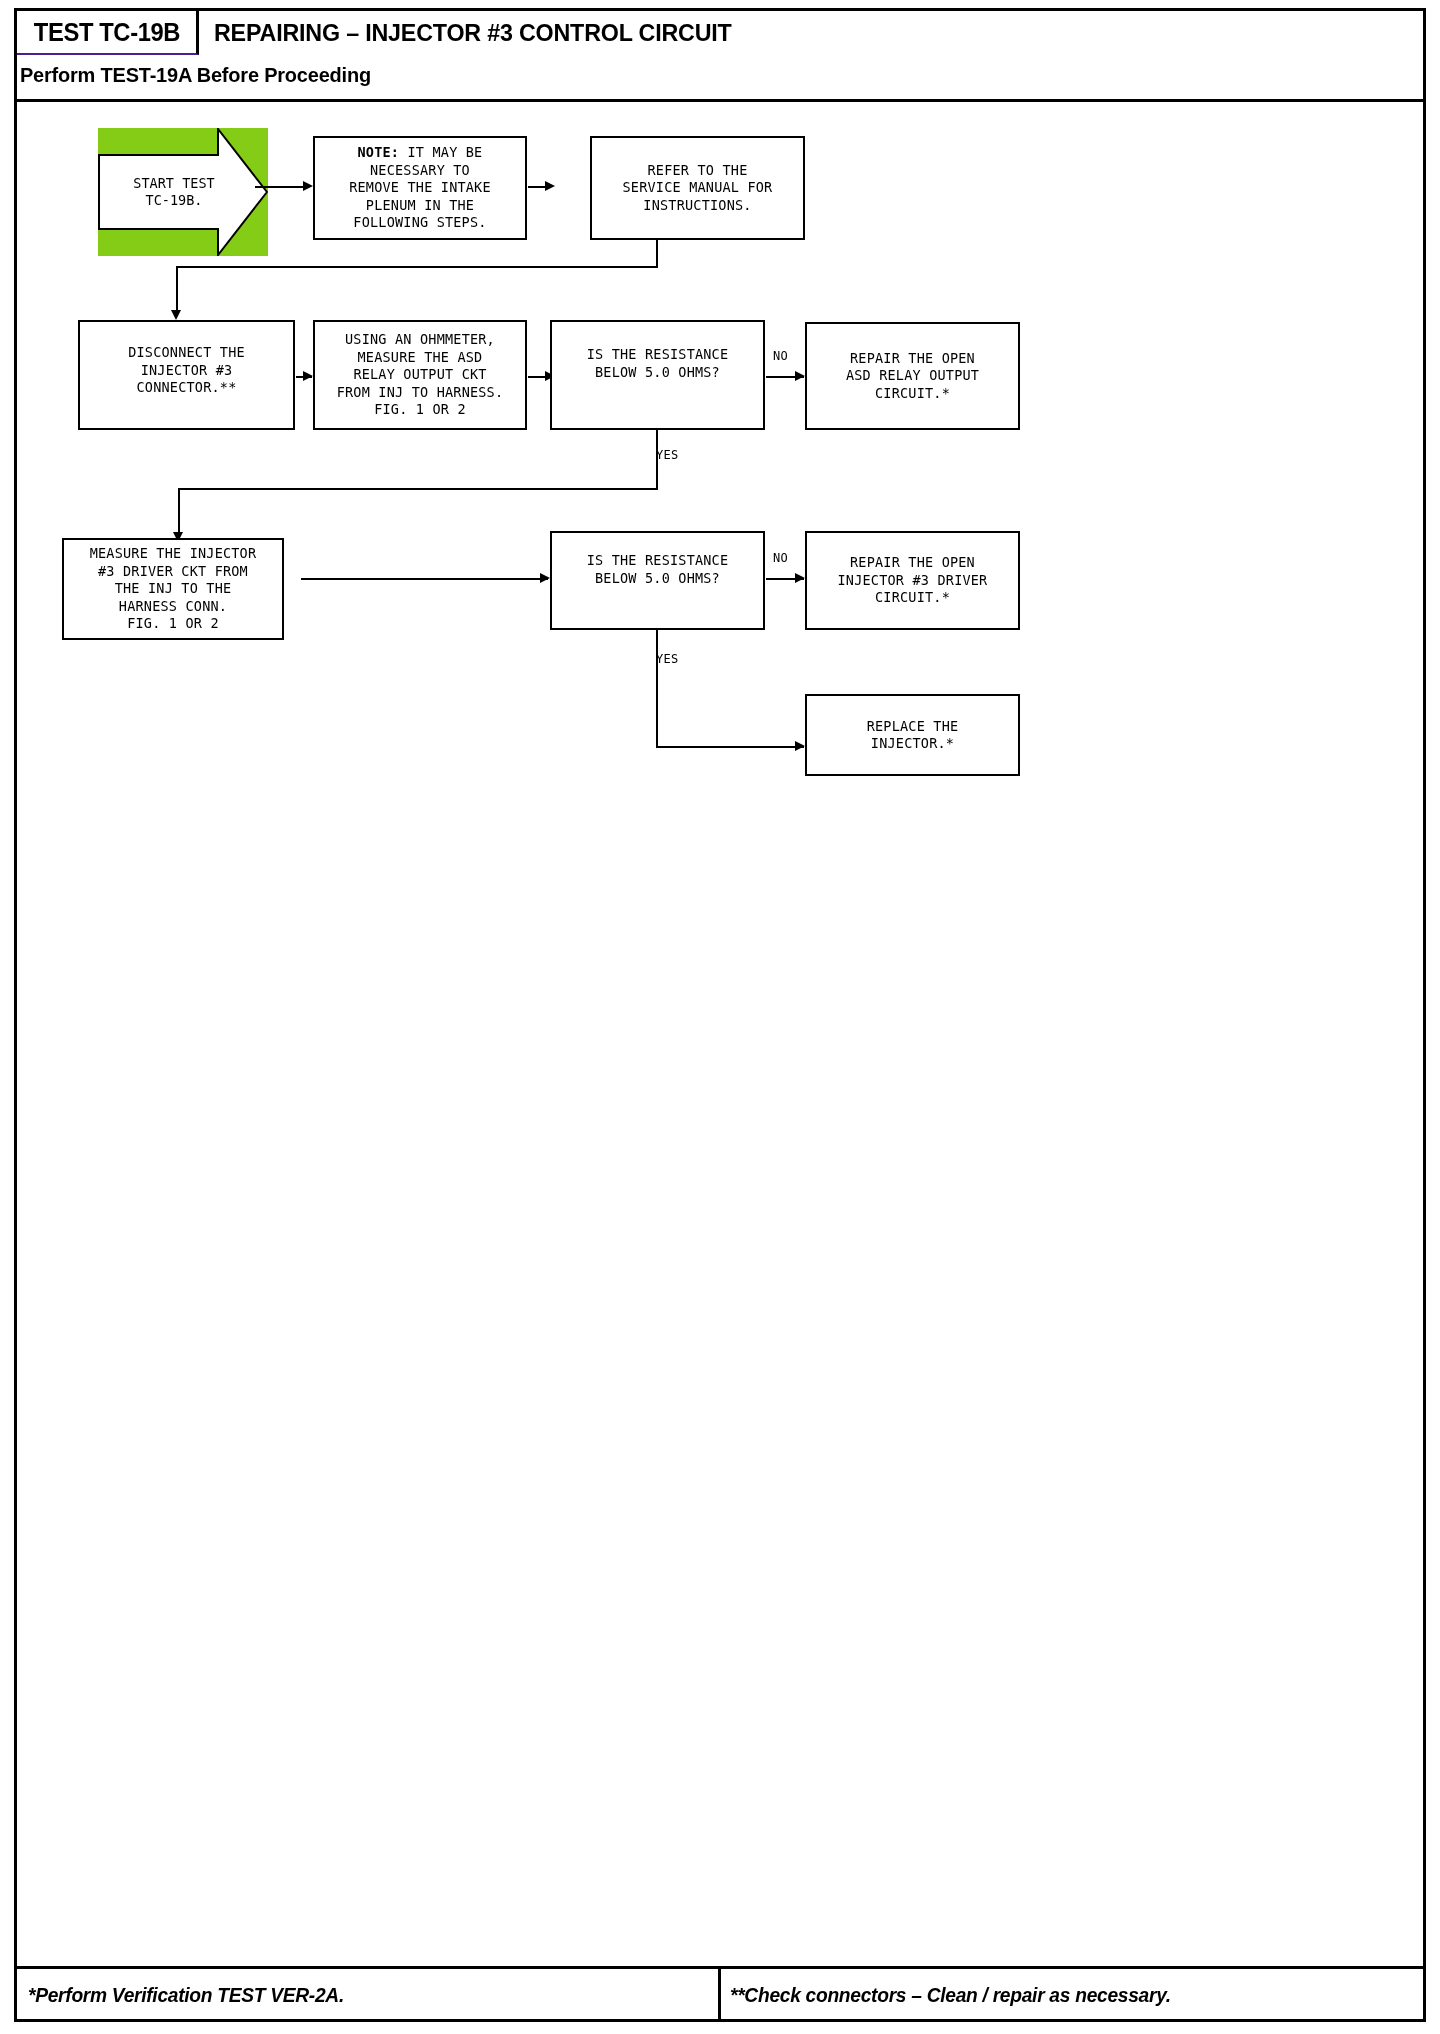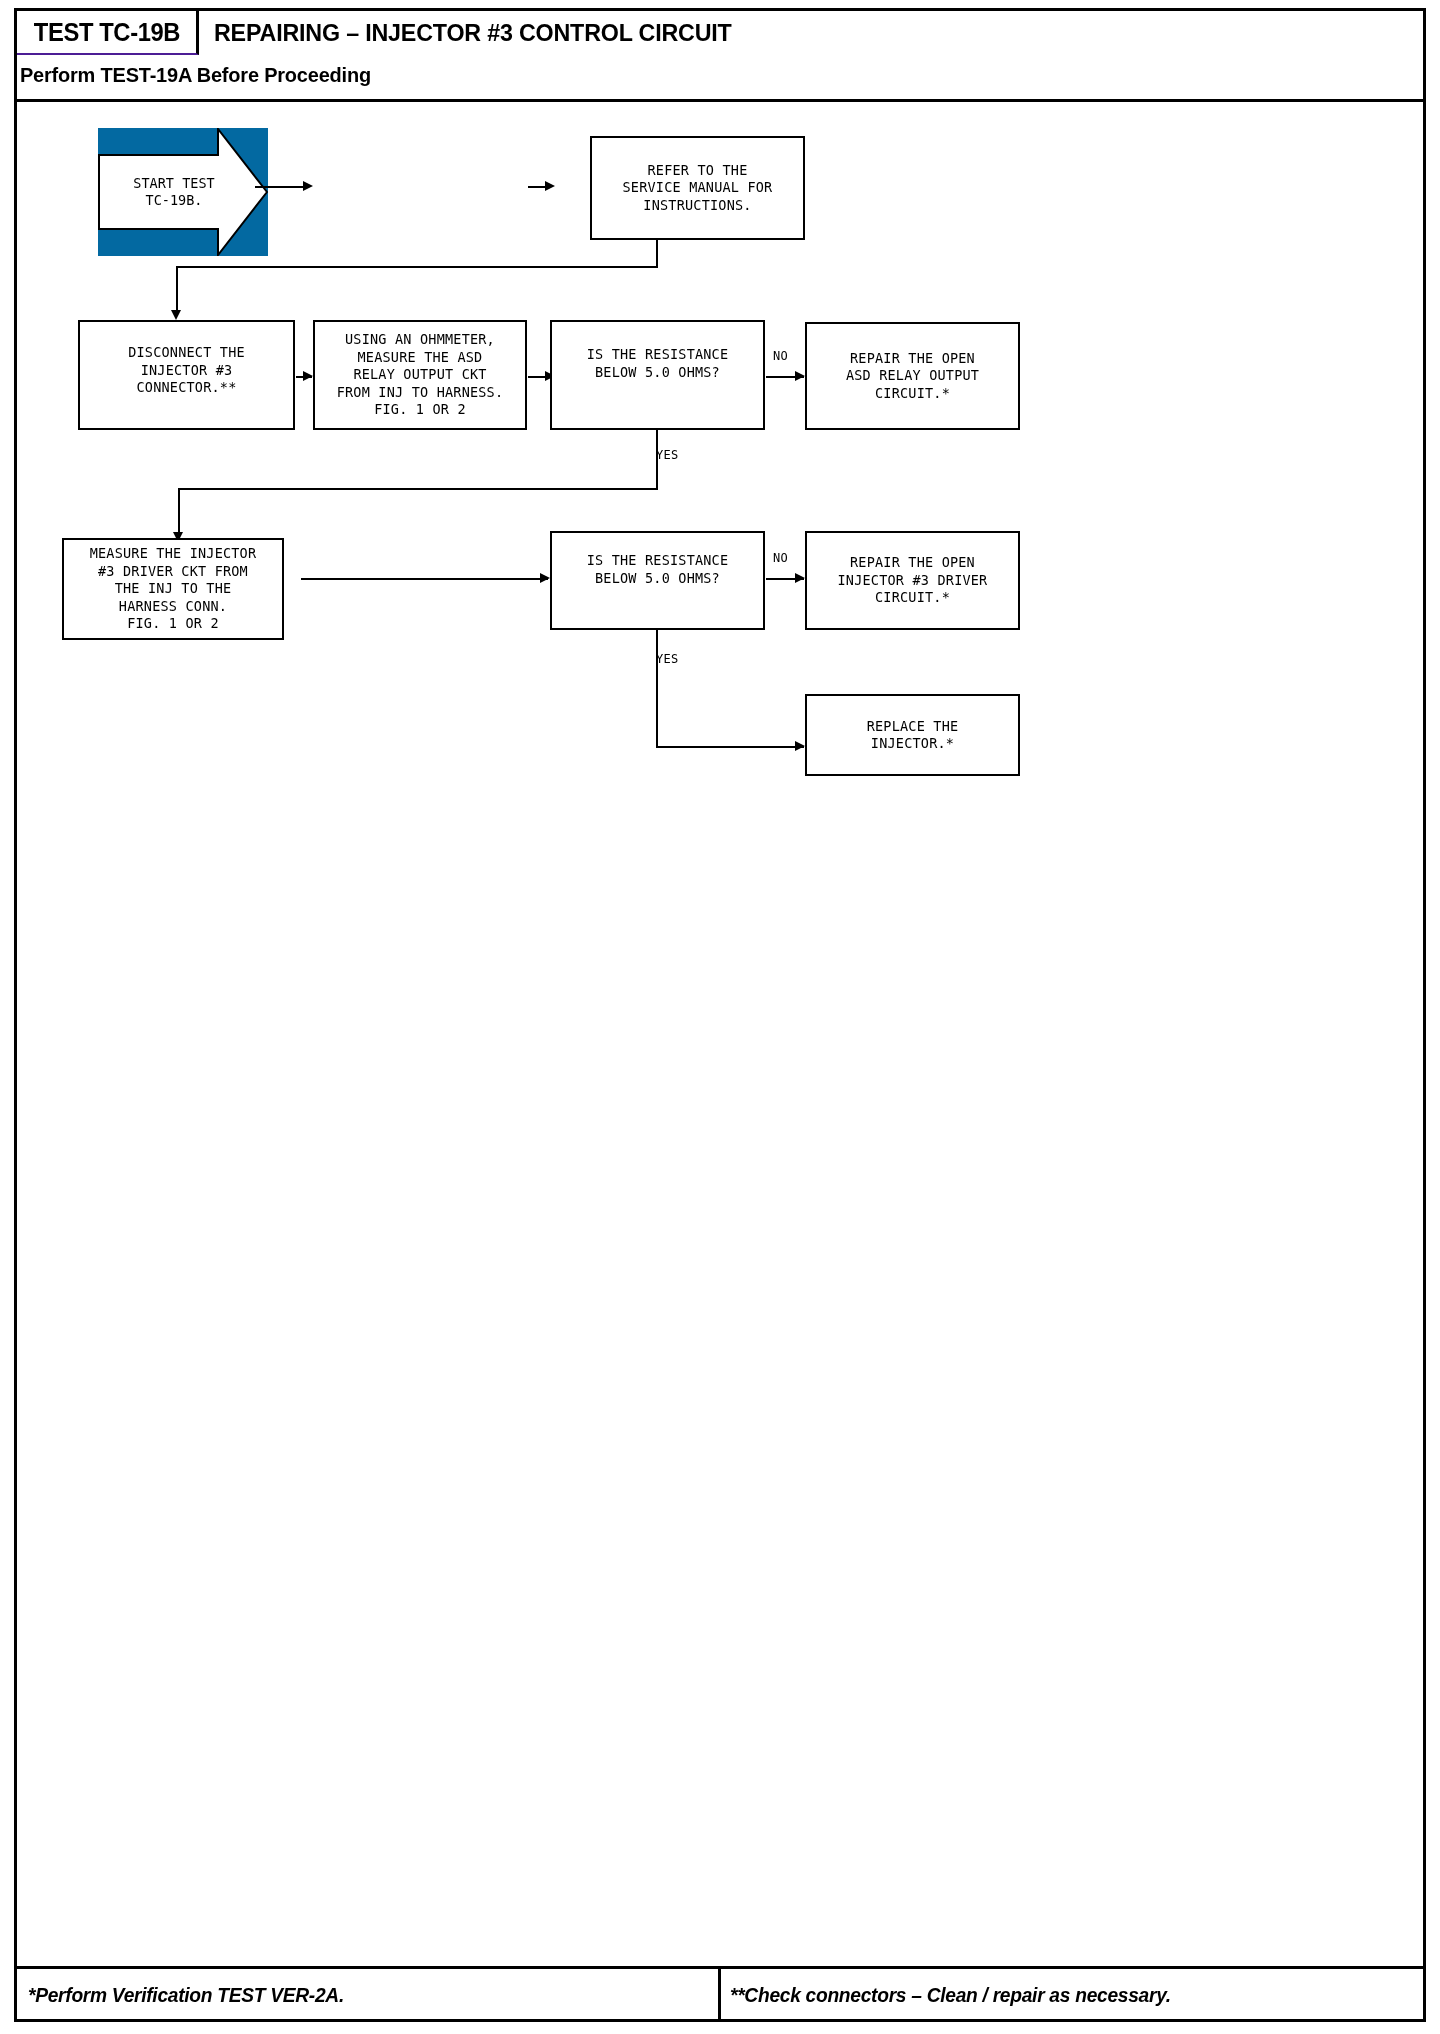--- a/index.html
+++ b/index.html
@@ -146,21 +146,21 @@
     line-height: 17.5px;
     letter-spacing: 0.2px;
     padding: 2px 4px;
     white-space: pre-line;
   }
   .fc-box.tight { align-items: flex-start; padding-top: 12px; }
   .fc-note b { font-weight: bold; }
   
   .fc-start {
     position: absolute;
-    background: #0369a1;
+    background: #84cc16;
   }
   .fc-start svg { display: block; }
   .fc-start .lbl {
     position: absolute;
     left: 0;
     top: 0;
     width: 152px;
     height: 100%;
     display: flex;
     align-items: center;
@@ -221,20 +221,27 @@
     <svg width="170" height="128" viewBox="0 0 170 128">
       <polygon points="1,27 120,27 120,1 169,64 120,127 120,101 1,101" fill="#ffffff" stroke="#000000" stroke-width="2"></polygon>
     </svg>
     <div class="lbl">START TEST
 TC-19B.</div>
   </div>
 
   <div class="ln ln-h" style="left:255px; top:186px; width:50px;"></div>
   <div class="arrow-r" style="left:303px; top:181px;"></div>
 
+  <div class="fc-box fc-note" style="left:313px; top:136px; width:214px; height:104px;">
+    <div><b>NOTE:</b><span> IT MAY BE
+NECESSARY TO
+REMOVE THE INTAKE
+PLENUM IN THE
+FOLLOWING STEPS.</span></div>
+  </div>
 
   <div class="ln ln-h" style="left:528px; top:186px; width:20px;"></div>
   <div class="arrow-r" style="left:545px; top:181px;"></div>
 
   <div class="fc-box" style="left:550px; top:136px; width:215px; height:104px;margin-left:40px;">
     <span>REFER TO THE
 SERVICE MANUAL FOR
 INSTRUCTIONS.</span>
   </div>
 

